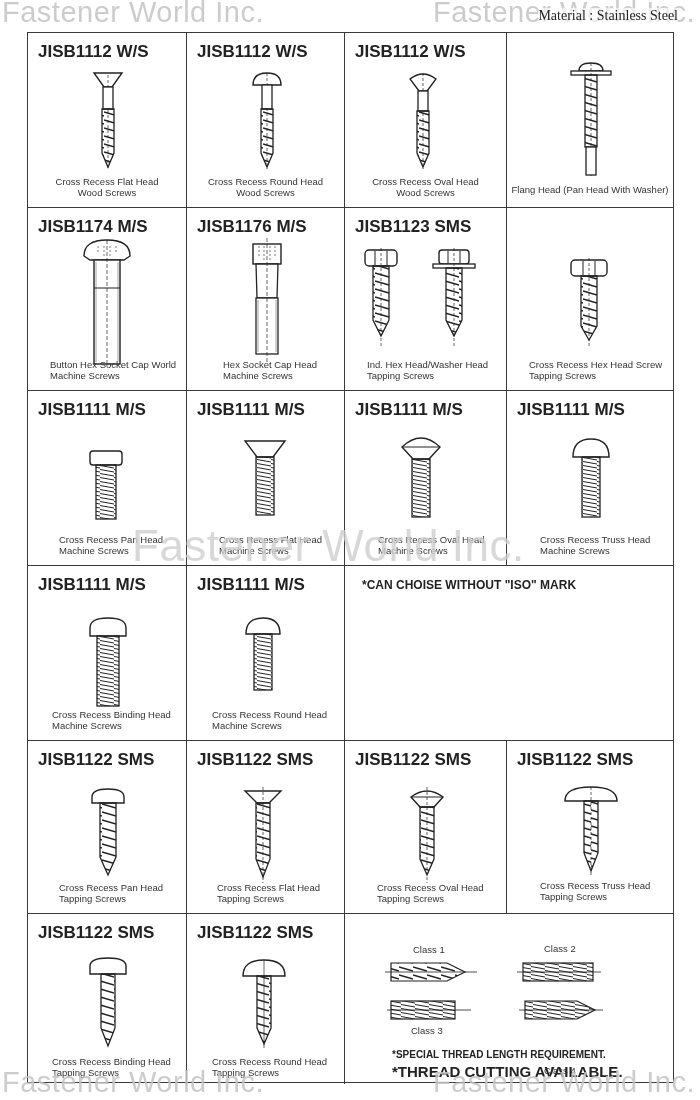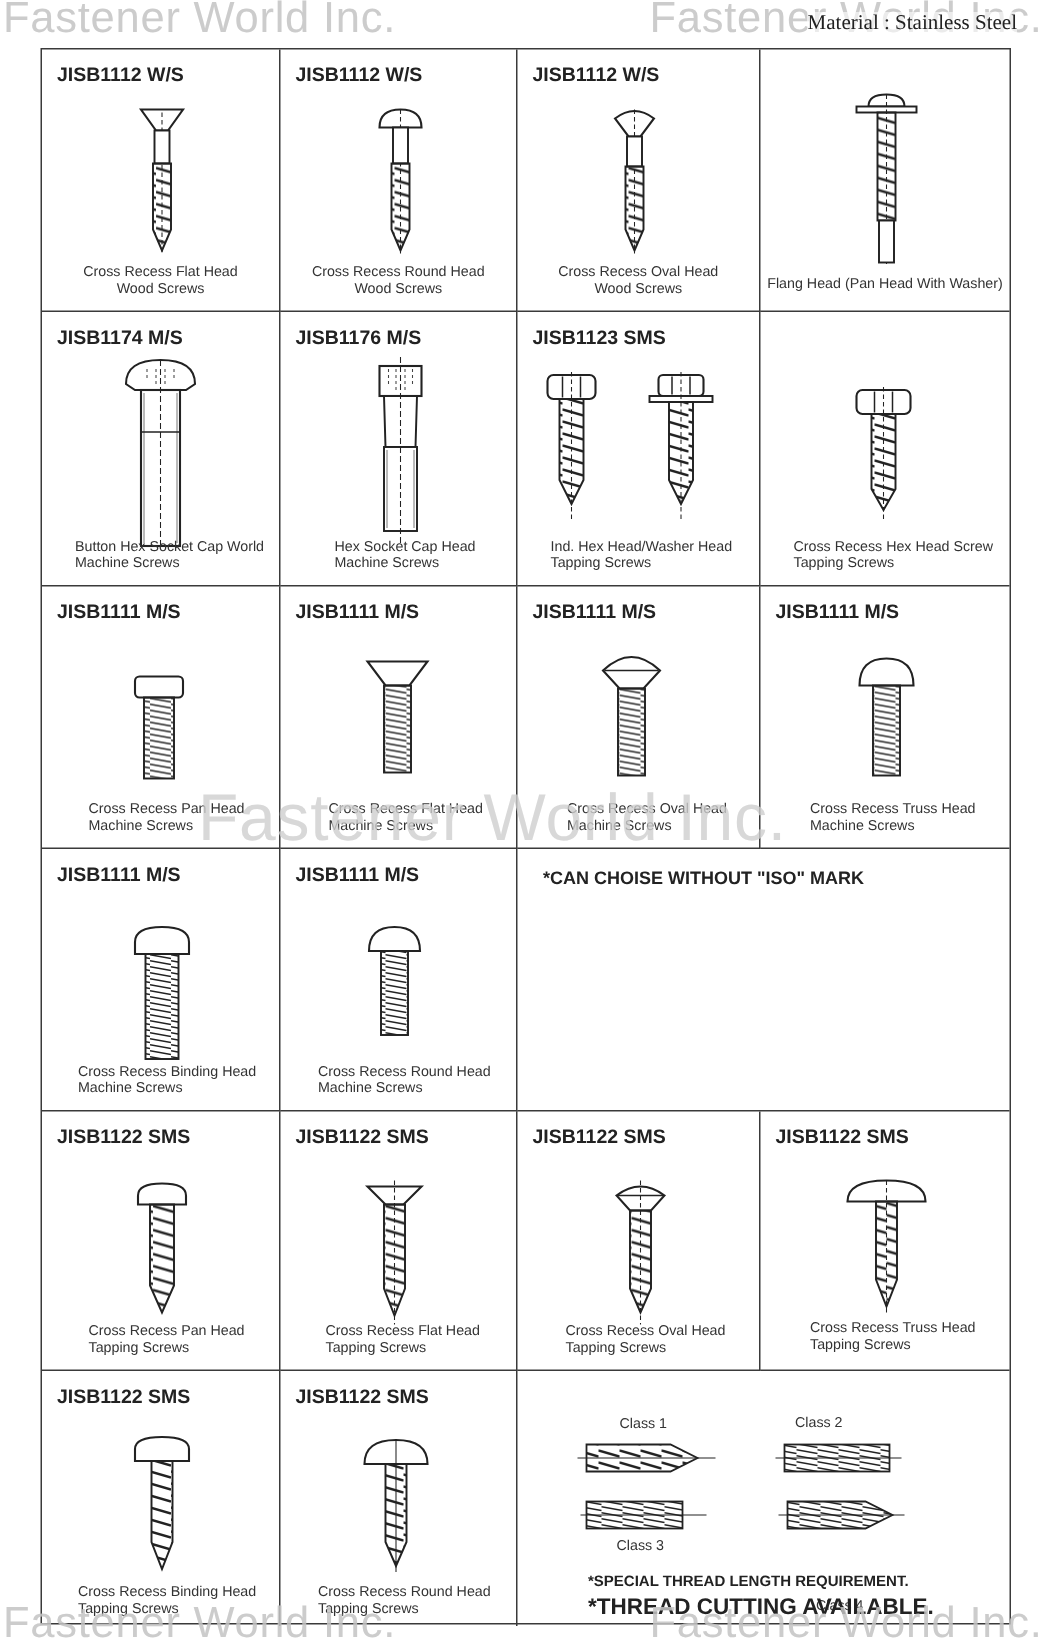--- a/index.html
+++ b/index.html
@@ -22,21 +22,21 @@
     position: absolute; left: 27px; top: 32px; width: 647px; height: 1051px;
     border: 1.5px solid #3a3a3a; box-sizing: border-box;
   }
   .cell {
     position: absolute; box-sizing: border-box;
     border-right: 1.5px solid #3a3a3a; border-bottom: 1.5px solid #3a3a3a;
   }
   .cell.lastcol { border-right: none; }
   .cell.lastrow { border-bottom: none; }
   .code {
-    position: absolute; left: 10px; top: 9px; font-size: 13px; font-weight: bold;
+    position: absolute; left: 10px; top: 9px; font-size: 17px; font-weight: bold;
     color: #222; white-space: nowrap;
   }
   .desc {
     position: absolute; bottom: 9px; font-size: 9.5px; line-height: 11px; color: #333;
   }
   .desc.centered { left: 0; right: 0; text-align: center; }
   .desc.left { left: 22px; text-align: left; }
   .fig { position: absolute; }
   .note { position: absolute; font-size: 12px; font-weight: bold; color: #222; white-space: nowrap; }
   .cls-label { position: absolute; font-size: 9.5px; color: #333; }
@@ -348,21 +348,21 @@
   </div>
 
   <div class="cell lastrow lastcol" style="left:317px;top:881px;width:328px;height:170px;">
 
     <div class="cls-label" style="left:68px;top:30px;">Class 1</div>
     <svg class="fig" style="left:40px;top:44px;" width="92" height="28">
       <line x1="0" y1="14" x2="92" y2="14" stroke="#222" stroke-width="0.8"></line>
       <path d="M6 5 L62 5 L80 14 L62 23 L6 23 Z" fill="url(#woodthread)" stroke="#222" stroke-width="1.2" transform="rotate(0)"></path>
     </svg>
 
-    <div class="cls-label" style="left:185px;top:29px;">Class 2</div>
+    <div class="cls-label" style="left:199px;top:29px;">Class 2</div>
     <svg class="fig" style="left:172px;top:44px;" width="84" height="28">
       <line x1="0" y1="14" x2="84" y2="14" stroke="#222" stroke-width="0.8"></line>
       <rect x="6" y="5" width="70" height="18" fill="url(#finethread)" stroke="#222" stroke-width="1.2"></rect>
     </svg>
 
     <svg class="fig" style="left:42px;top:82px;" width="84" height="28">
       <line x1="0" y1="14" x2="84" y2="14" stroke="#222" stroke-width="0.8"></line>
       <rect x="4" y="5" width="64" height="18" fill="url(#finethread)" stroke="#222" stroke-width="1.2"></rect>
     </svg>
     <div class="cls-label" style="left:66px;top:111px;">Class 3</div>

